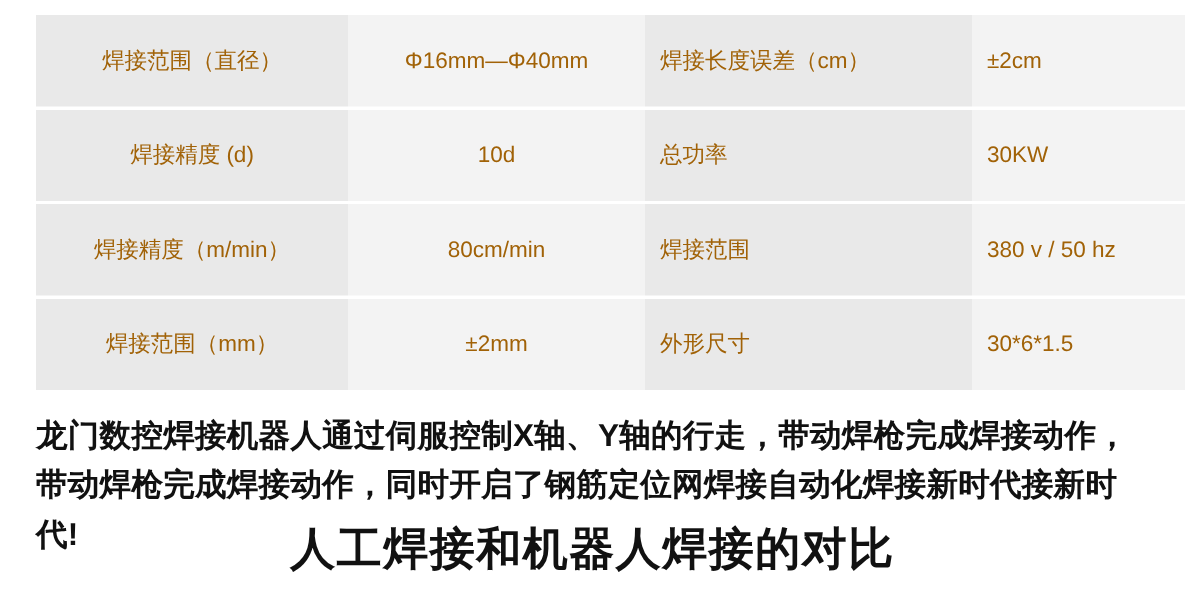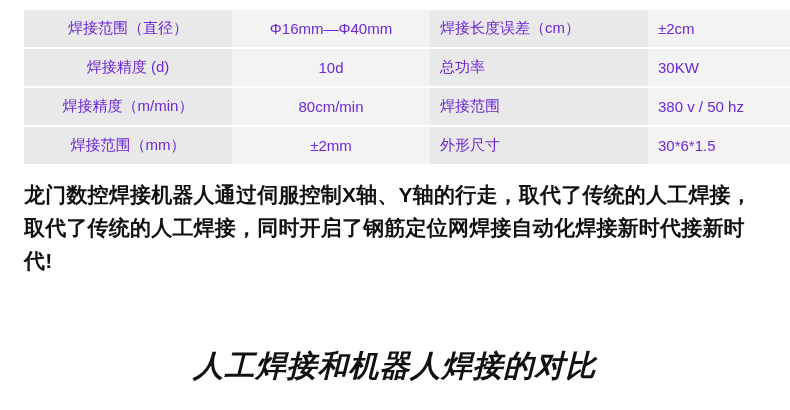--- a/index.html
+++ b/index.html
@@ -21,23 +21,23 @@
   }
   
   .spec-table {
     margin: 10px 24px 0 24px;
     border-collapse: collapse;
     width: 742px;
     table-layout: fixed;
   }
   .spec-table td {
     height: 37px;
-    padding: 0 10px;
+    padding: 12px 10px;
     font-size: 15px;
-    color: #6d28d9;
+    color: #a16207;
     border-bottom: 2px solid #ffffff;
     vertical-align: middle;
     white-space: nowrap;
     overflow: hidden;
   }
   .spec-table tr:last-child td {
     border-bottom: none;
   }
   .c-label {
     width: 188px;
@@ -77,21 +77,20 @@
   .heading {
     position: absolute;
     left: 0;
     top: 336px;
     width: 790px;
     text-align: center;
     font-size: 30px;
     font-weight: bold;
     color: #111111;
     letter-spacing: 1px;
-    font-style: italic;
   }
 </style>
 </head>
 <body>
 
 <div class="page">
 
   <table class="spec-table">
     <tbody>
       <tr>
@@ -114,17 +113,17 @@
       </tr>
       <tr>
         <td class="c-label">焊接范围（mm）</td>
         <td class="c-value">±2mm</td>
         <td class="c-label2">外形尺寸</td>
         <td class="c-value2">30*6*1.5</td>
       </tr>
     </tbody>
   </table>
 
-  <p class="paragraph">龙门数控焊接机器人通过伺服控制X轴、Y轴的行走，取代了传统的人工焊接，取代了传统的人工焊接，同时开启了钢筋定位网焊接自动化焊接新时代接新时代!</p>
+  <p class="paragraph">龙门数控焊接机器人通过伺服控制X轴、Y轴的行走，带动焊枪完成焊接动作，带动焊枪完成焊接动作，同时开启了钢筋定位网焊接自动化焊接新时代接新时代!</p>
 
   <div class="heading">人工焊接和机器人焊接的对比</div>
 
 </div>
 
 </body></html>

